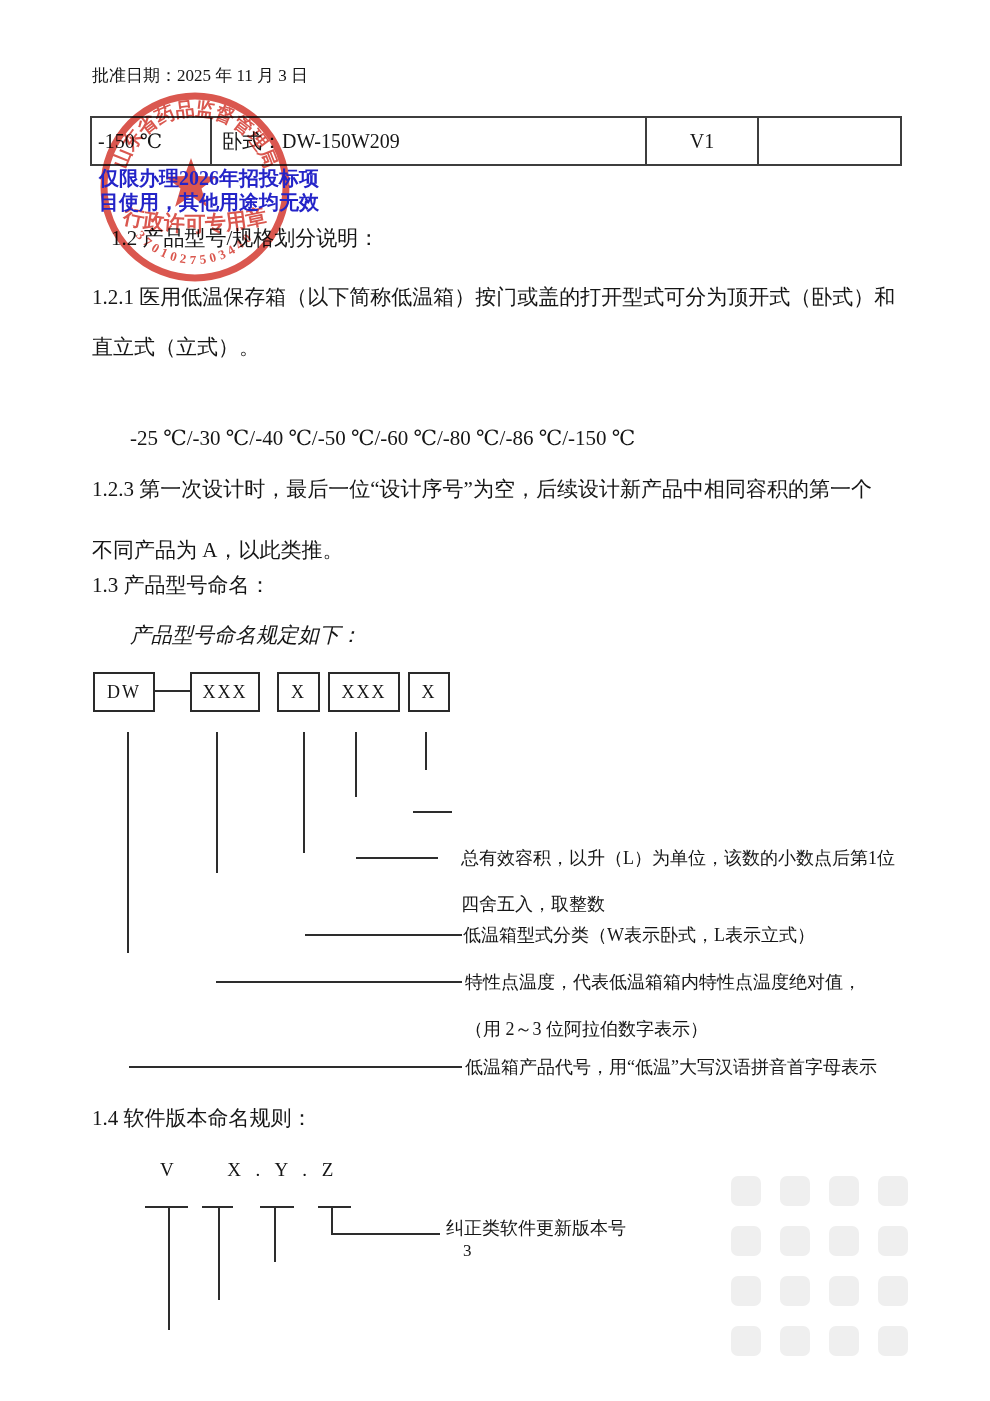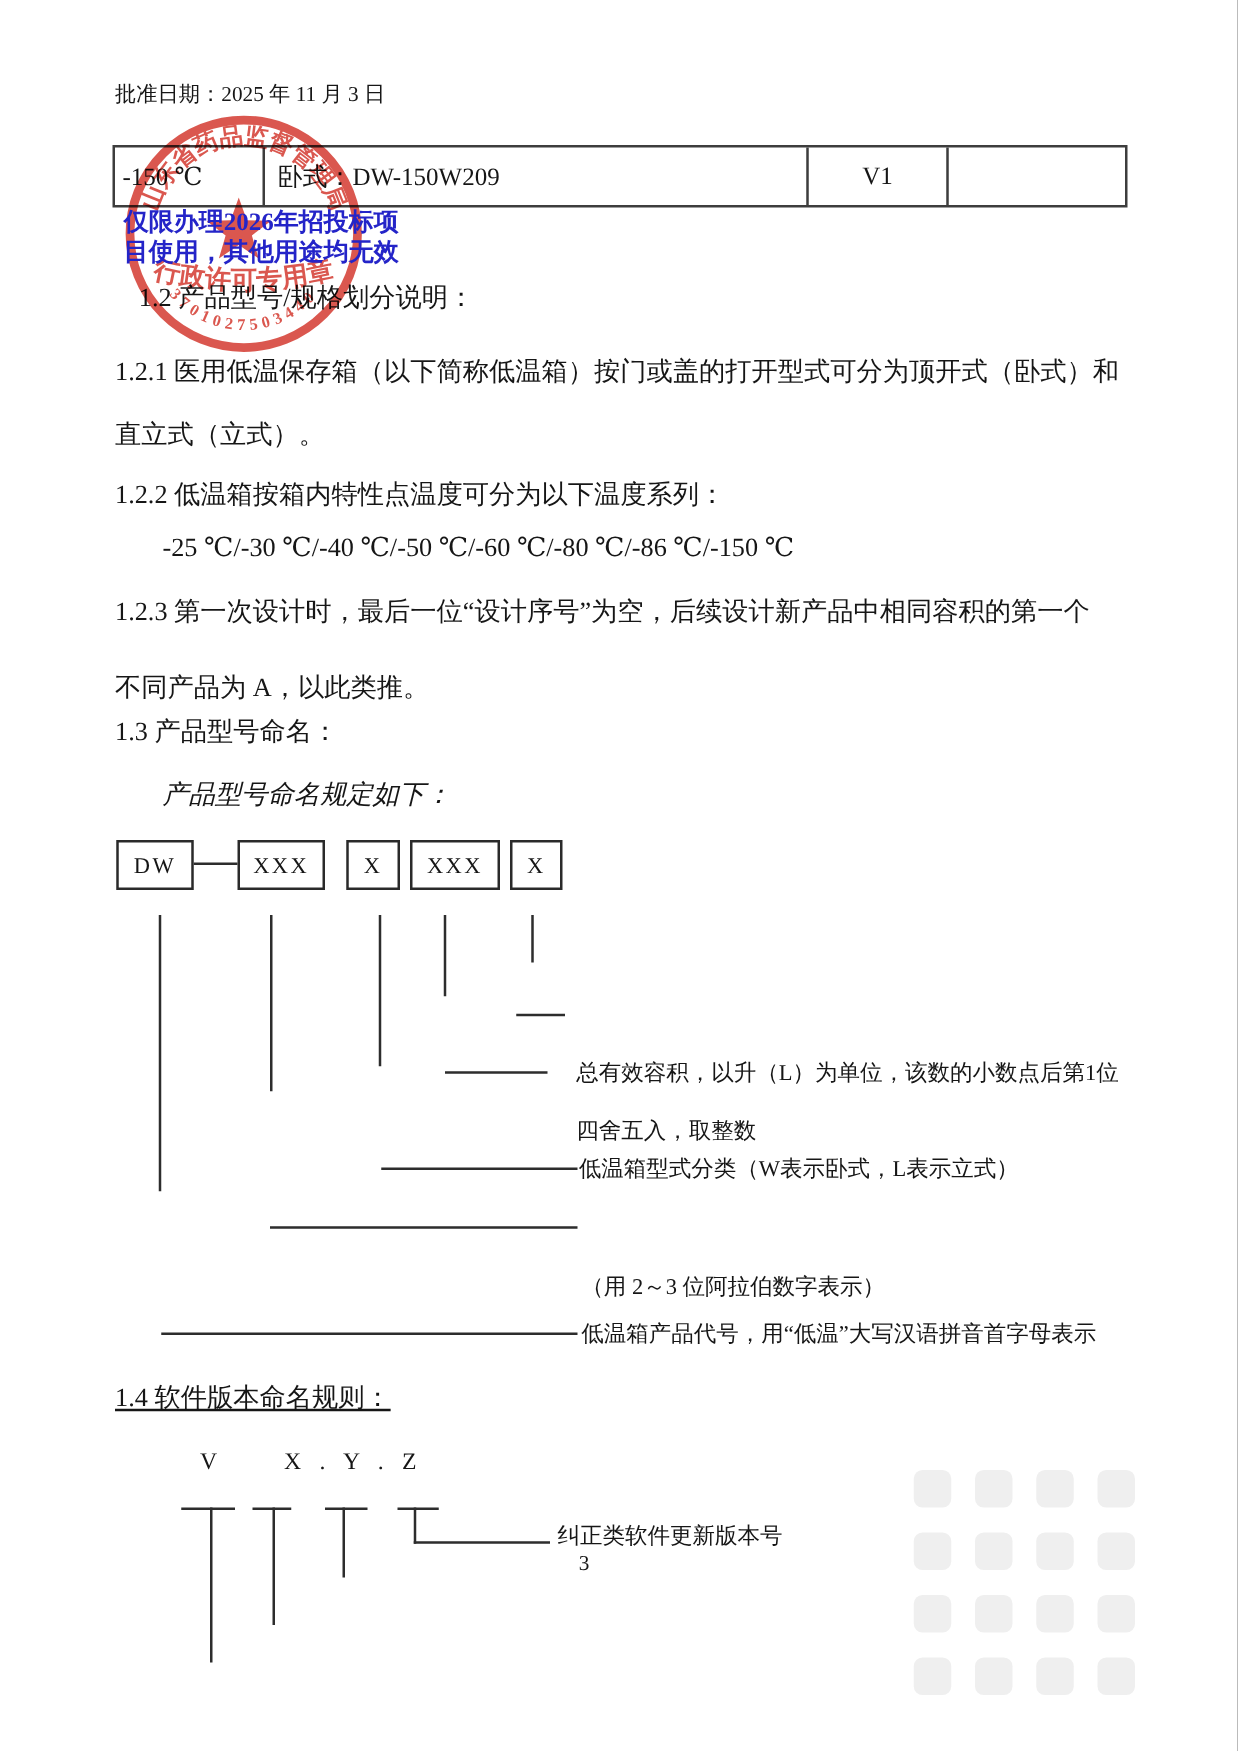--- a/index.html
+++ b/index.html
@@ -66,21 +66,20 @@
   </svg>
 
   <div class="abs blue-note" style="color:#2424c8;">
     <div>仅限办理2026年招投标项</div>
     <div>目使用，其他用途均无效</div>
   </div>
 
   <div class="abs body-text" style="left:92px;top:226px;margin-left:19px;">1.2  产品型号/规格划分说明：</div>
   <div class="abs body-text" style="left:92px;top:285px;">1.2.1  医用低温保存箱（以下简称低温箱）按门或盖的打开型式可分为顶开式（卧式）和</div>
   <div class="abs body-text" style="left:92px;top:335px;">直立式（立式）。</div>
-  <div class="abs body-text" style="left:92px;top:383px;">1.2.2  低温箱按箱内特性点温度可分为以下温度系列：</div>
   <div class="abs body-text" style="left:130px;top:426px;">-25 ℃/-30 ℃/-40 ℃/-50 ℃/-60 ℃/-80 ℃/-86 ℃/-150 ℃</div>
   <div class="abs body-text" style="left:92px;top:477px;">1.2.3  第一次设计时，最后一位“设计序号”为空，后续设计新产品中相同容积的第一个</div>
   <div class="abs body-text" style="left:92px;top:538px;">不同产品为 A，以此类推。</div>
   <div class="abs body-text" style="left:92px;top:573px;">1.3  产品型号命名：</div>
   <div class="abs body-text" style="left:130px;top:623px;font-style:italic;">产品型号命名规定如下：</div>
 
   <div class="dbox" style="left:93px;top:672px;width:62px;">DW</div>
   <div class="dbox" style="left:190px;top:672px;width:70px;">XXX</div>
   <div class="dbox" style="left:277px;top:672px;width:43px;">X</div>
   <div class="dbox" style="left:328px;top:672px;width:72px;">XXX</div>
@@ -95,24 +94,25 @@
 
   <div class="abs hline" style="left:413px;top:811px;width:39px;"></div>
   <div class="abs hline" style="left:356px;top:857px;width:82px;"></div>
   <div class="abs hline" style="left:305px;top:934px;width:157px;"></div>
   <div class="abs hline" style="left:216px;top:981px;width:246px;"></div>
   <div class="abs hline" style="left:129px;top:1066px;width:333px;"></div>
 
   <div class="abs small-text" style="left:461px;top:846px;">总有效容积，以升（L）为单位，该数的小数点后第1位</div>
   <div class="abs small-text" style="left:461px;top:892px;font-family:Liberation Mono, monospace;">四舍五入，取整数</div>
   <div class="abs small-text" style="left:463px;top:923px;">低温箱型式分类（W表示卧式，L表示立式）</div>
+  <div class="abs small-text" style="left:465px;top:970px;">特性点温度，代表低温箱箱内特性点温度绝对值，</div>
   <div class="abs small-text" style="left:465px;top:1017px;">（用 2～3 位阿拉伯数字表示）</div>
   <div class="abs small-text" style="left:465px;top:1055px;">低温箱产品代号，用“低温”大写汉语拼音首字母表示</div>
 
-  <div class="abs body-text" style="left:92px;top:1106px;text-decoration:underline;">1.4  软件版本命名规则：</div>
+  <div class="abs body-text" style="left:92px;top:1106px;">1.4  软件版本命名规则：</div>
   <div class="abs pre" style="left:160px;top:1159px;font-size:19px;letter-spacing:5px;">V     X . Y . Z</div>
 
   <div class="abs hline" style="left:145px;top:1206px;width:43px;"></div>
   <div class="abs hline" style="left:202px;top:1206px;width:31px;"></div>
   <div class="abs hline" style="left:260px;top:1206px;width:34px;"></div>
   <div class="abs hline" style="left:318px;top:1206px;width:33px;"></div>
   <div class="abs vline" style="left:168px;top:1206px;height:124px;"></div>
   <div class="abs vline" style="left:218px;top:1206px;height:94px;"></div>
   <div class="abs vline" style="left:274px;top:1206px;height:56px;"></div>
   <div class="abs vline" style="left:331px;top:1206px;height:29px;"></div>

